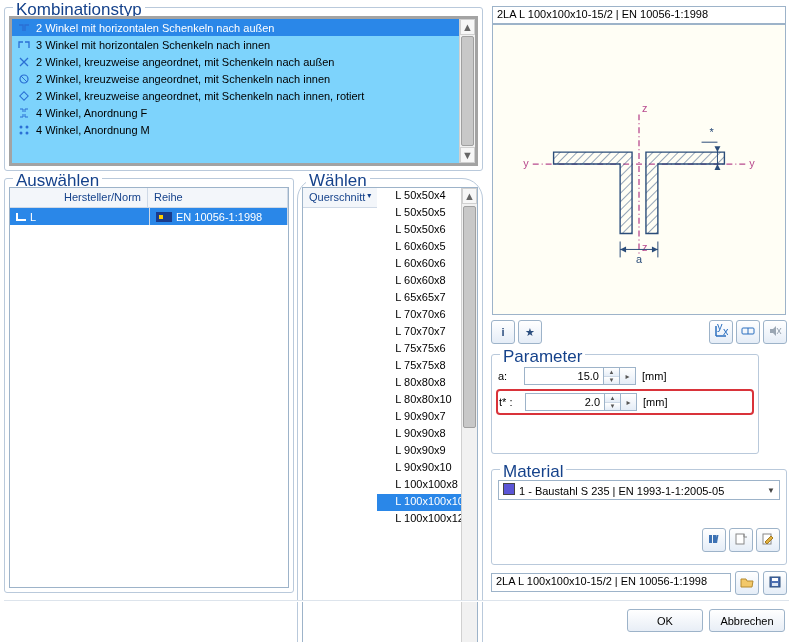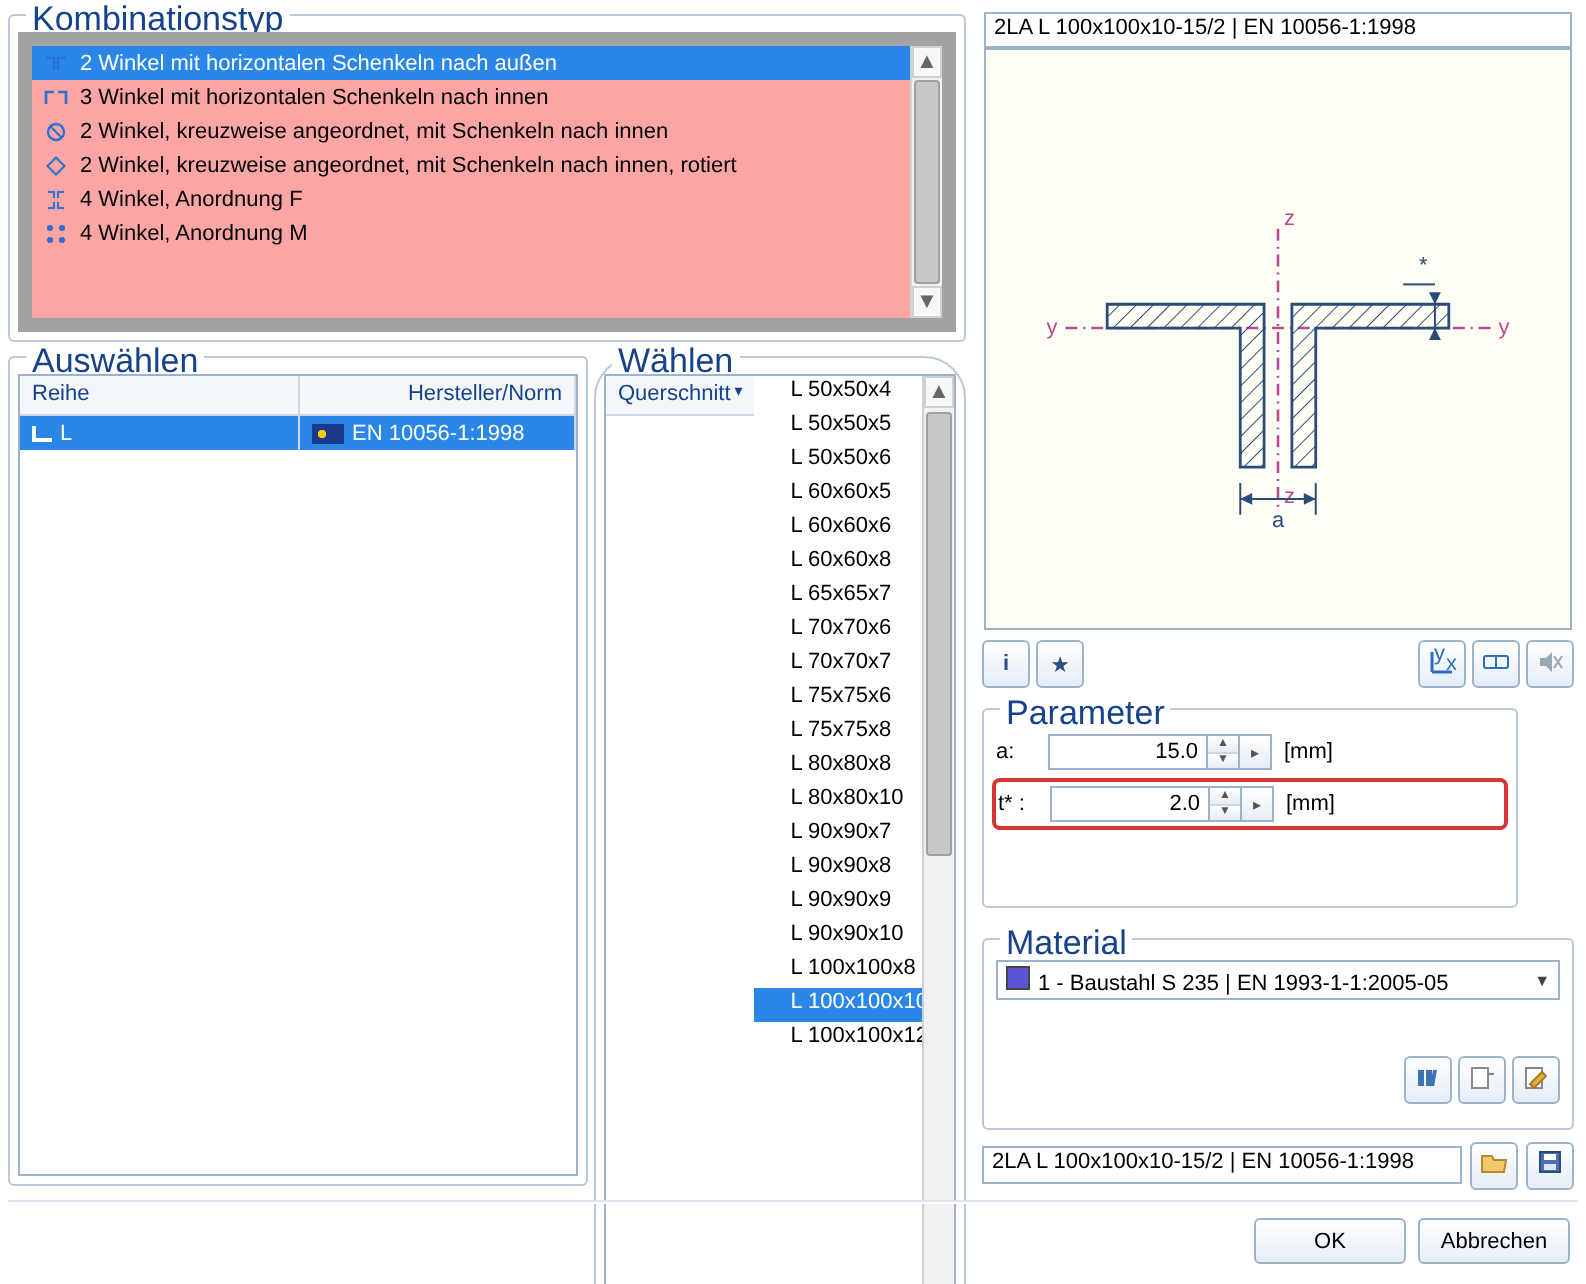--- a/index.html
+++ b/index.html
@@ -3,21 +3,21 @@
 <meta charset="utf-8">
 <style>
   * { box-sizing: border-box; margin: 0; padding: 0; font-family: "Segoe UI", Tahoma, sans-serif; font-size: 11px; }
   body { background: #fff; width: 793px; height: 642px; position: relative; }
 
   .groupbox { border: 1px solid #b9c9db; border-radius: 3px; position: absolute; }
   .groupbox > .label { position: absolute; top: -8px; left: 8px; background: #fff; padding: 0 3px; color: #15428b; font-size: 17px; }
 
   
   .kombi { left: 4px; top: 7px; width: 479px; height: 164px; }
-  .kombi-list { position: absolute; top: 8px; left: 4px; right: 4px; bottom: 4px; border: 7px solid #a3a3a3; background: #fca5a5; overflow: hidden; text-align: right; }
+  .kombi-list { position: absolute; top: 8px; left: 4px; right: 4px; bottom: 4px; border: 3px solid #a3a3a3; background: #7dd3fc; overflow: hidden; text-align: right; }
   .kombi-row { display: flex; align-items: center; height: 17px; padding-left: 6px; white-space: nowrap; }
   .kombi-row.selected { background: #2a87e8; color: #fff; }
   .kombi-icon { width: 12px; height: 12px; margin-right: 6px; display: inline-flex; align-items: center; justify-content: center; }
   .kombi-icon svg { width: 12px; height: 12px; }
   .kombi-scroll { position: absolute; right: 0; top: 0; bottom: 0; width: 16px; background: #f1f1f1; border-left: 1px solid #d0d0d0; display: flex; flex-direction: column; justify-content: space-between; }
   .sb-btn { height: 16px; display: flex; align-items: center; justify-content: center; color: #666; background: #f7f7f7; border: 1px solid #d0d0d0; }
   .sb-thumb { flex: 1; margin: 1px; background: #c8c8c8; border: 1px solid #a0a0a0; border-radius: 2px; }
 
   
   .ausw { left: 4px; top: 178px; width: 290px; height: 415px; }
@@ -100,20 +100,28 @@
           <span class="kombi-icon">
             <svg viewBox="0 0 12 12">
               <path d="M5 3 L1 3 L1 9 M7 3 L11 3 L11 9" stroke="#2a6fd4" fill="none" stroke-width="1.3"></path>
             </svg>
           </span>
           <span>3 Winkel mit horizontalen Schenkeln nach innen</span>
         </div>
         <div class="kombi-row">
           <span class="kombi-icon">
             <svg viewBox="0 0 12 12">
+              <path d="M2 2 L10 10 M10 2 L2 10" stroke="#2a6fd4" fill="none" stroke-width="1.3"></path>
+            </svg>
+          </span>
+          <span>2 Winkel, kreuzweise angeordnet, mit Schenkeln nach außen</span>
+        </div>
+        <div class="kombi-row">
+          <span class="kombi-icon">
+            <svg viewBox="0 0 12 12">
               <circle cx="6" cy="6" r="4" stroke="#2a6fd4" fill="none" stroke-width="1.2"></circle>
               <path d="M3 3 L9 9" stroke="#2a6fd4"></path>
             </svg>
           </span>
           <span>2 Winkel, kreuzweise angeordnet, mit Schenkeln nach innen</span>
         </div>
         <div class="kombi-row">
           <span class="kombi-icon">
             <svg viewBox="0 0 12 12">
               <rect x="3" y="3" width="6" height="6" stroke="#2a6fd4" fill="none" transform="rotate(45 6 6)"></rect>
@@ -146,22 +154,22 @@
       <div class="sb-thumb"></div>
       <div class="sb-btn">▼</div>
     </div>
   </div>
 </div>
 
 <div class="groupbox ausw">
   <div class="label">Auswählen</div>
   <div class="ausw-grid">
     <div class="ausw-head">
+      <div class="hcell norm">Hersteller/Norm</div>
       <div class="hcell reihe">Reihe</div>
-      <div class="hcell norm">Hersteller/Norm</div>
     </div>
     <div class="ausw-rows">
         <div class="ausw-row selected">
           <div class="cell reihe">
             <span style="display:inline-block;width:10px;border-left:2px solid currentColor;border-bottom:2px solid currentColor;height:8px;margin-right:4px"></span>
             <span>L</span>
           </div>
           <div class="cell norm">
             <span class="flag"></span>
             <span>EN 10056-1:1998</span>

